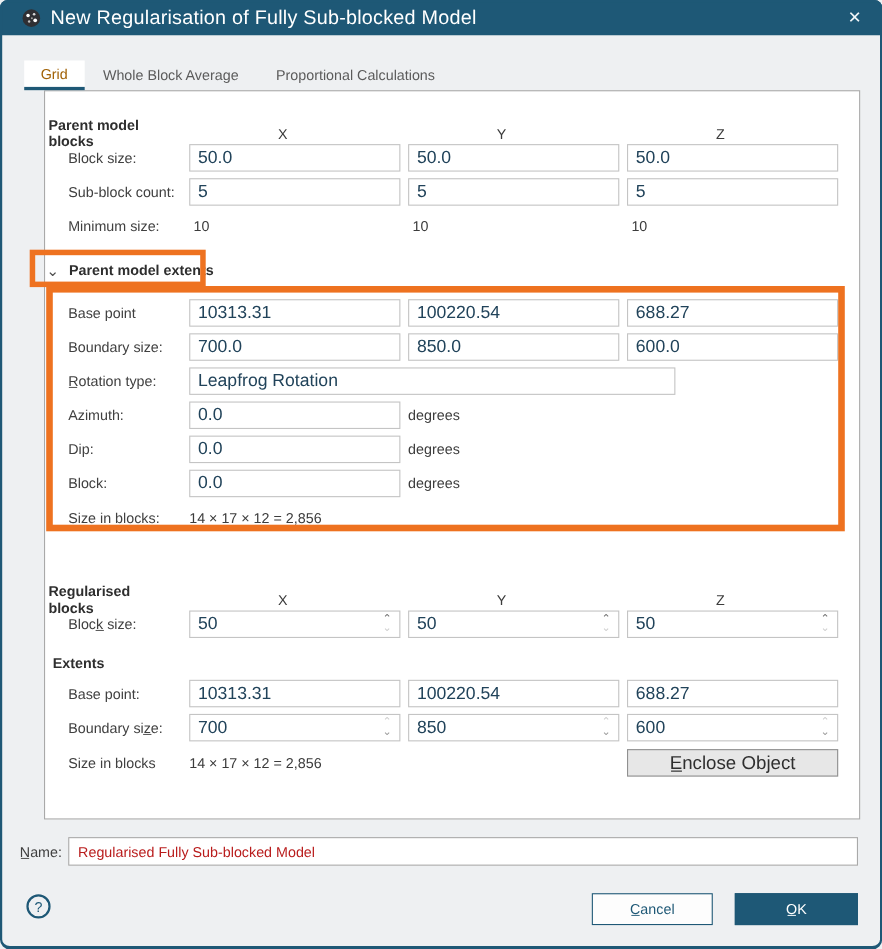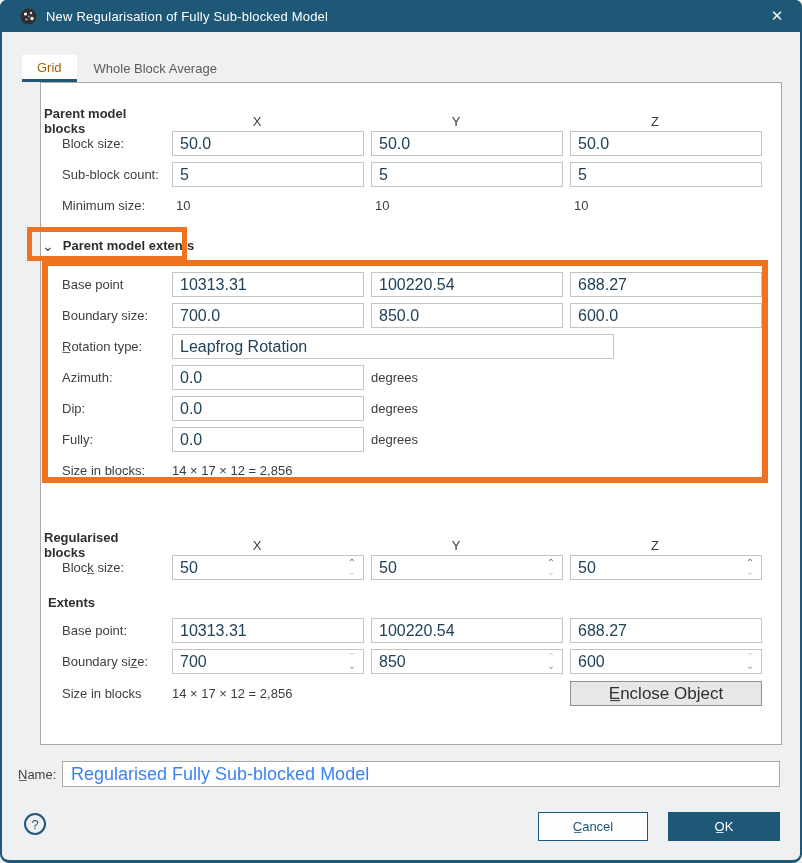--- a/index.html
+++ b/index.html
@@ -20,21 +20,21 @@
     pointer-events:none; z-index:30;
   }
   .titlebar {
     position:absolute; left:0; top:0; width:802px; height:32px;
     background:#1e5876; color:#fff;
     display:flex; align-items:center;
     border-radius:7px 7px 0 0;
     padding:0 12px 0 20px;
   }
   .titlebar .app-icon { width:17px; height:17px; margin-right:9px; flex:0 0 auto; }
-  .titlebar .title { flex:1 1 auto; font-size:13px; letter-spacing:.2px; }
+  .titlebar .title { flex:1 1 auto; font-size:18px; letter-spacing:.2px; }
   .titlebar .close {
     width:26px; height:26px; display:flex; align-items:center; justify-content:center;
     font-size:15px; color:#f2f6f8; cursor:default;
   }
   
   .tabbar { position:absolute; left:22px; top:55px; height:27px; display:flex; z-index:2; }
   .tab {
     padding:0 17px; display:flex; align-items:center;
     color:#5b5b5b; font-size:13px;
   }
@@ -93,21 +93,21 @@
     background:#e7e7e7; border:1px solid #909090;
     font-family:"Liberation Sans",sans-serif; font-size:17px; color:#2f2f2f;
     display:flex; align-items:center; justify-content:center; cursor:default;
   }
   
   .name-row { position:absolute; left:0; top:761px; width:802px; height:26px; z-index:1; }
   .name-row .flabel { position:absolute; left:18px; top:6px; }
   .name-row input {
     position:absolute; left:62px; top:0; width:718px; height:26px;
     border:1px solid #a9a9a9; background:#fff; padding:0 8px;
-    font-family:"Liberation Sans",sans-serif; font-size:18px; color:#3b82f6; outline:none;
+    font-family:"Liberation Sans",sans-serif; font-size:13px; color:#b91c1c; outline:none;
   }
   
   .help-btn {
     position:absolute; left:24px; top:813px; width:22px; height:22px;
     border:2px solid #1e5876; border-radius:50%;
     display:flex; align-items:center; justify-content:center;
     color:#1e5876; font-size:13px; background:transparent; cursor:default;
   }
   .btn {
     position:absolute; top:812px; height:29px;
@@ -135,20 +135,21 @@
       <circle cx="9" cy="8.5" r="0.9" fill="#9a9a9a"></circle>
     </svg>
   </span>
   <span class="title">New Regularisation of Fully Sub-blocked Model</span>
   <span class="close">✕</span>
 </div>
 
 <div class="tabbar">
   <div class="tab active">Grid</div>
   <div class="tab">Whole Block Average</div>
+  <div class="tab">Proportional Calculations</div>
 </div>
 
 <div class="panel">
 
   <div class="row head-row">
     <span class="sec-title">Parent model blocks</span>
     <span class="axis">X</span>
     <span class="axis">Y</span>
     <span class="axis">Z</span>
   </div>
@@ -195,21 +196,21 @@
     <span class="flabel">Azimuth:</span>
     <input class="fld plain" value="0.0" style="">
     <span class="unit">degrees</span>
   </div>
   <div class="row">
     <span class="flabel">Dip:</span>
     <input class="fld plain" value="0.0" style="">
     <span class="unit">degrees</span>
   </div>
   <div class="row">
-    <span class="flabel">Fully:</span>
+    <span class="flabel">Block:</span>
     <input class="fld plain" value="0.0" style="">
     <span class="unit">degrees</span>
   </div>
   <div class="row textline">
     <span class="flabel">Size in blocks:</span>
     <span class="span-val">14 × 17 × 12 = 2,856</span>
   </div>
 
   <div class="row head-row" style="margin-top:52px">
     <span class="sec-title">Regularised blocks</span>

